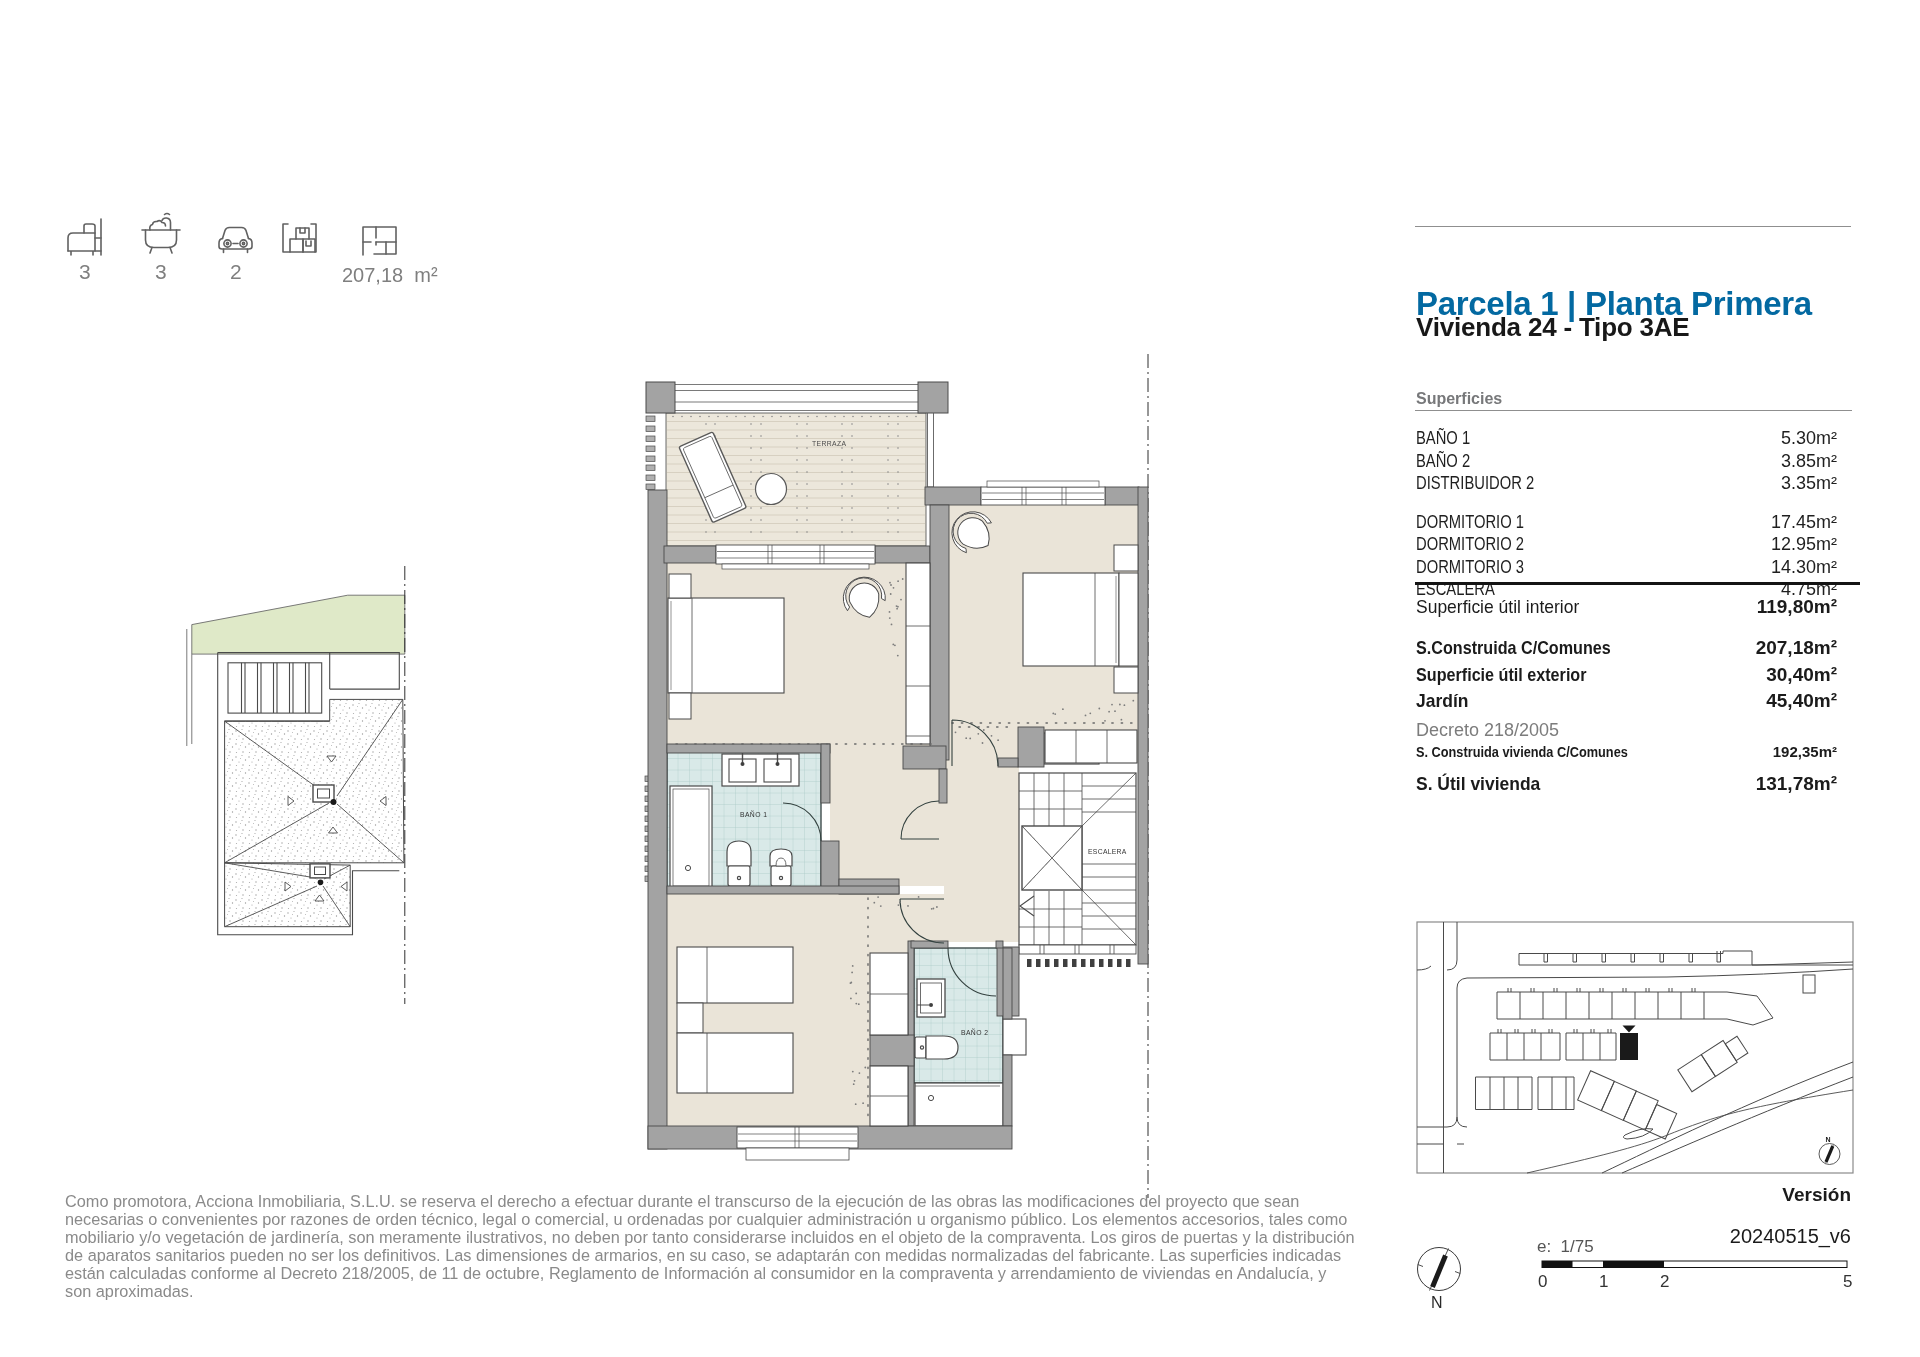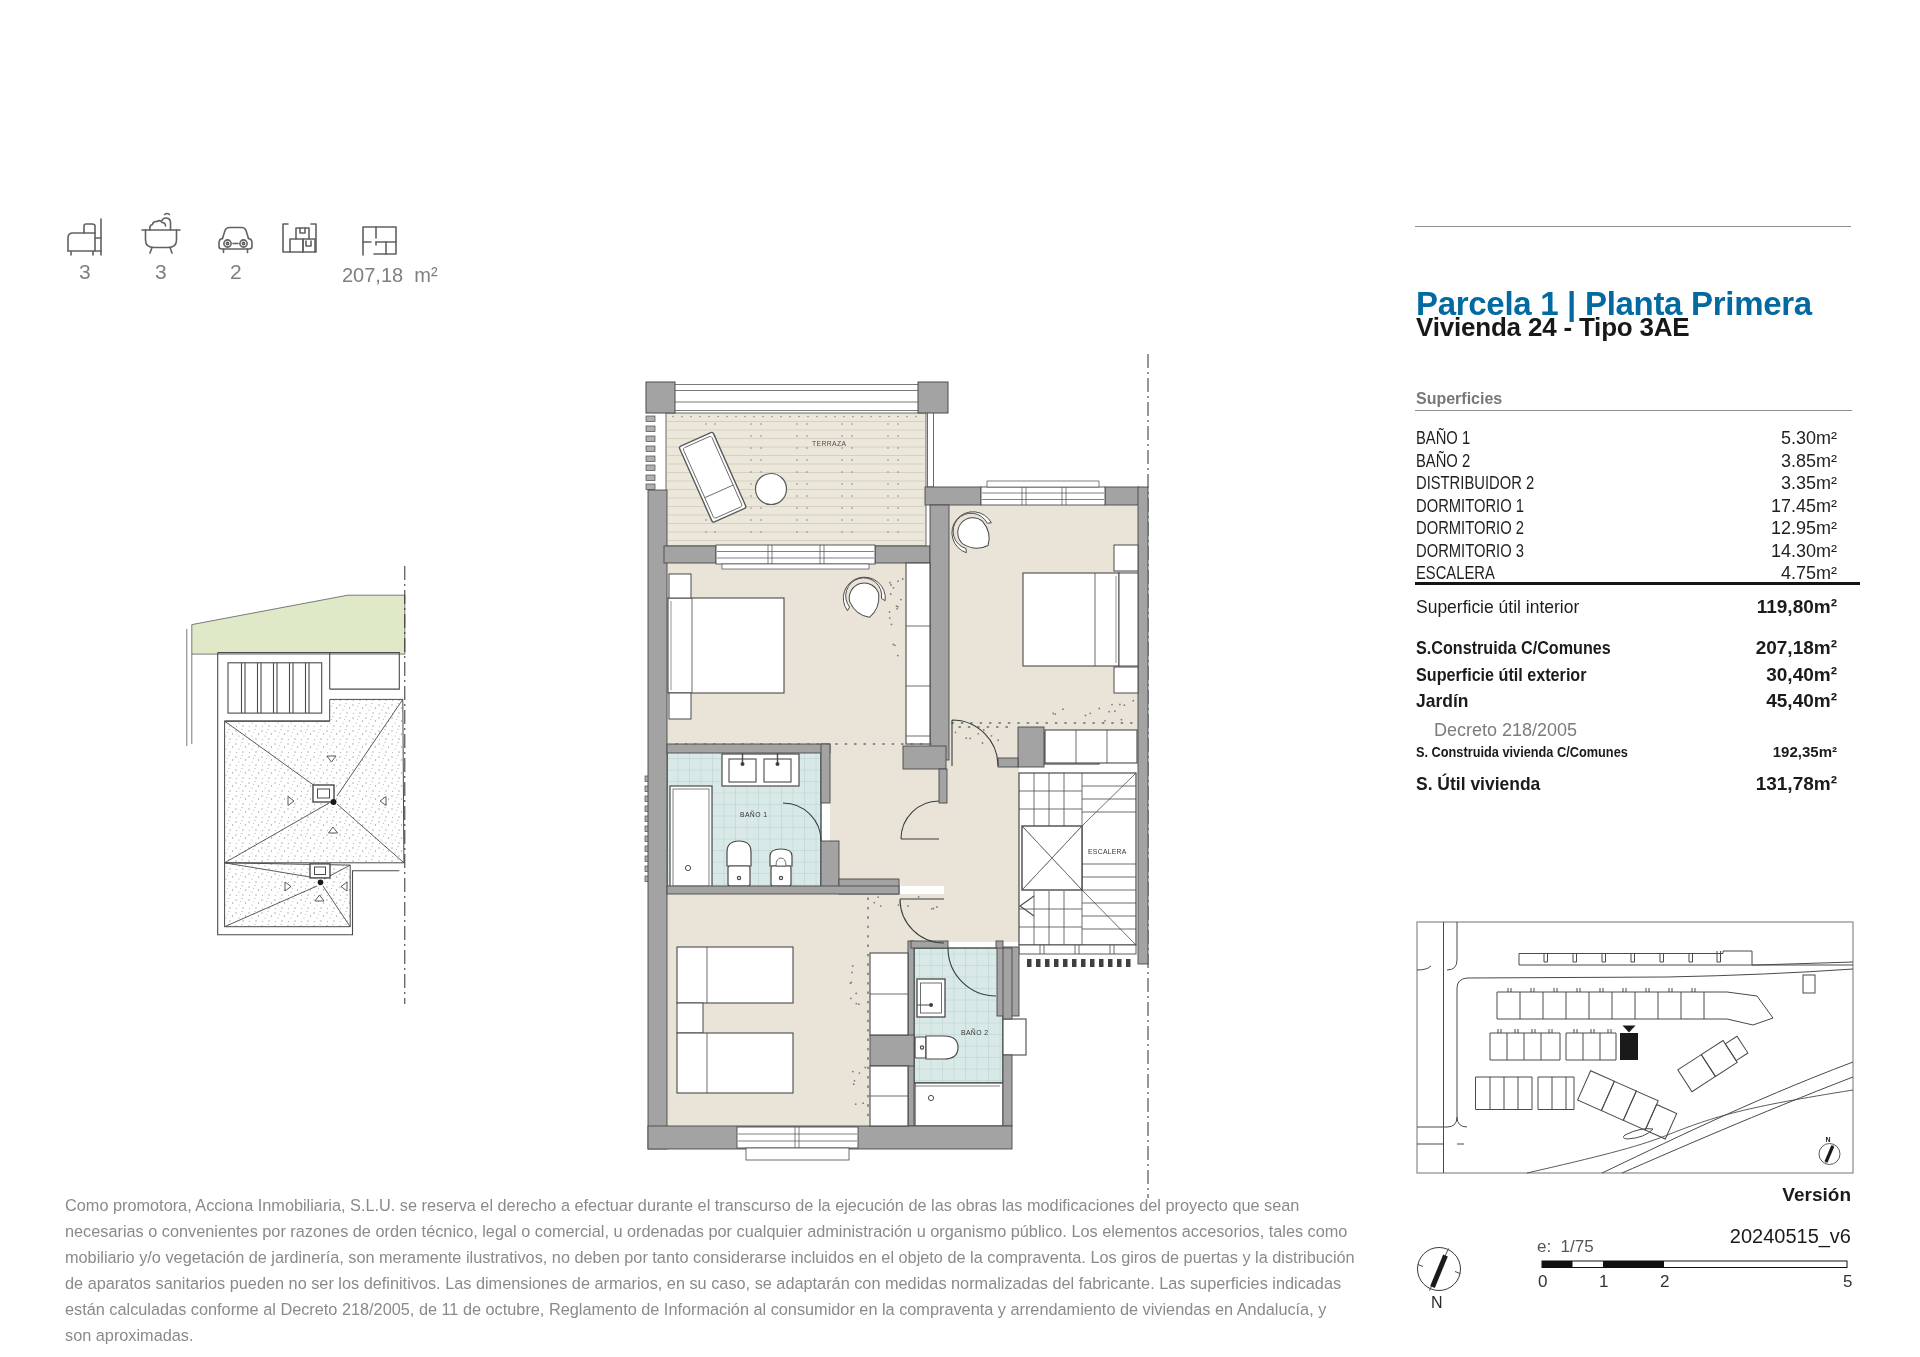--- a/index.html
+++ b/index.html
@@ -35,21 +35,21 @@
     <div class="row" style="height:22.5px;">
         <span class="cl82">BAÑO 2</span>
         <span>3.85m²</span>
       </div>
 
     <div class="row" style="height:22.5px;">
         <span class="cl82">DISTRIBUIDOR 2</span>
         <span>3.35m²</span>
       </div>
 
-    <div class="row" style="height:22.5px;">
+    <div class="row" style="height:22.5px;margin-top:16px;">
         <span class="cl82">DORMITORIO 1</span>
         <span>17.45m²</span>
       </div>
 
     <div class="row" style="height:22.5px;">
         <span class="cl82">DORMITORIO 2</span>
         <span>12.95m²</span>
       </div>
 
     <div class="row" style="height:22.5px;">
@@ -78,37 +78,37 @@
   <div class="row abs" style="left:1416px;top:664px;width:421px;font-size:19px;color:#1b1b1b;font-weight:bold;">
       <span class="cl85">Superficie útil exterior</span>
       <span>30,40m²</span>
     </div>
 
   <div class="row abs" style="left:1416px;top:690px;width:421px;font-size:19px;color:#1b1b1b;font-weight:bold;">
       <span class="cl92">Jardín</span>
       <span>45,40m²</span>
     </div>
 
-  <div class="abs" style="left:1416px;top:720px;font-size:18px;color:#7c7c7c;margin-left:18px;">Decreto 218/2005</div>
+  <div class="abs" style="left:1416px;top:720px;font-size:18px;color:#7c7c7c;">Decreto 218/2005</div>
 
   <div class="row abs" style="left:1416px;top:743px;width:421px;font-size:15px;color:#1b1b1b;font-weight:bold;text-align:center;">
       <span class="cl85">S. Construida vivienda C/Comunes</span>
       <span>192,35m²</span>
     </div>
 
   <div class="row abs" style="left:1416px;top:773px;width:421px;font-size:19px;color:#1b1b1b;font-weight:bold;">
       <span class="cl92">S. Útil vivienda</span>
       <span>131,78m²</span>
     </div>
 
   <div class="abs" style="left:1551px;top:1184px;width:300px;text-align:right;font-size:19px;font-weight:bold;color:#1b1b1b;">Versión</div>
 
   <div class="abs" style="left:1551px;top:1209px;width:300px;text-align:right;font-size:20px;color:#1b1b1b;margin-top:16px;">20240515_v6</div>
 
-  <div class="abs" style="left:65px;top:1192px;width:1340px;font-size:16.3px;line-height:26px;color:#8a8a8a;">
+  <div class="abs" style="left:65px;top:1192px;width:1340px;font-size:16.3px;line-height:18px;color:#8a8a8a;">
 Como promotora, Acciona Inmobiliaria, S.L.U. se reserva el derecho a efectuar durante el transcurso de la ejecución de las obras las modificaciones del proyecto que sean<br>
 necesarias o convenientes por razones de orden técnico, legal o comercial, u ordenadas por cualquier administración u organismo público. Los elementos accesorios, tales como<br>
 mobiliario y/o vegetación de jardinería, son meramente ilustrativos, no deben por tanto considerarse incluidos en el objeto de la compraventa. Los giros de puertas y la distribución<br>
 de aparatos sanitarios pueden no ser los definitivos. Las dimensiones de armarios, en su caso, se adaptarán con medidas normalizadas del fabricante. Las superficies indicadas<br>
 están calculadas conforme al Decreto 218/2005, de 11 de octubre, Reglamento de Información al consumidor en la compraventa y arrendamiento de viviendas en Andalucía, y<br>
 son aproximadas.
   </div>
 
 <svg class="abs" style="left:0;top:0;" width="1920" height="1357" viewBox="0 0 1920 1357" xmlns="http://www.w3.org/2000/svg">
 <defs>

